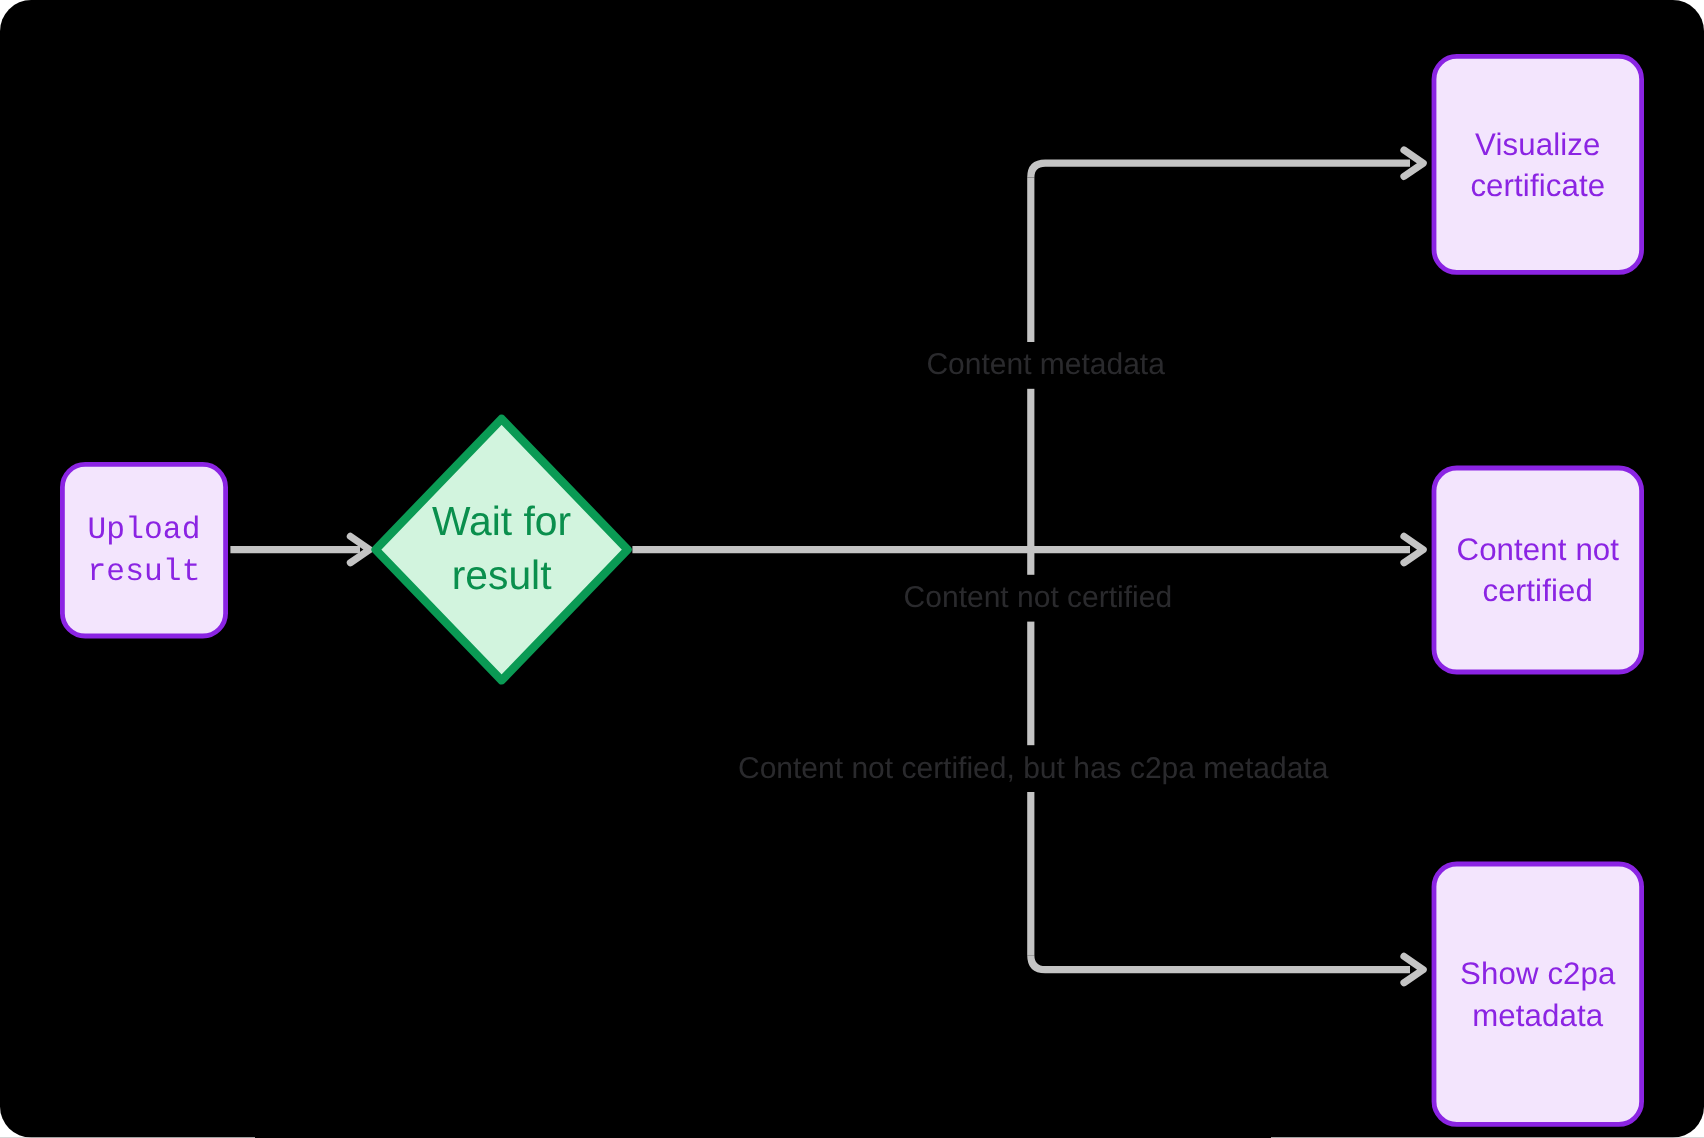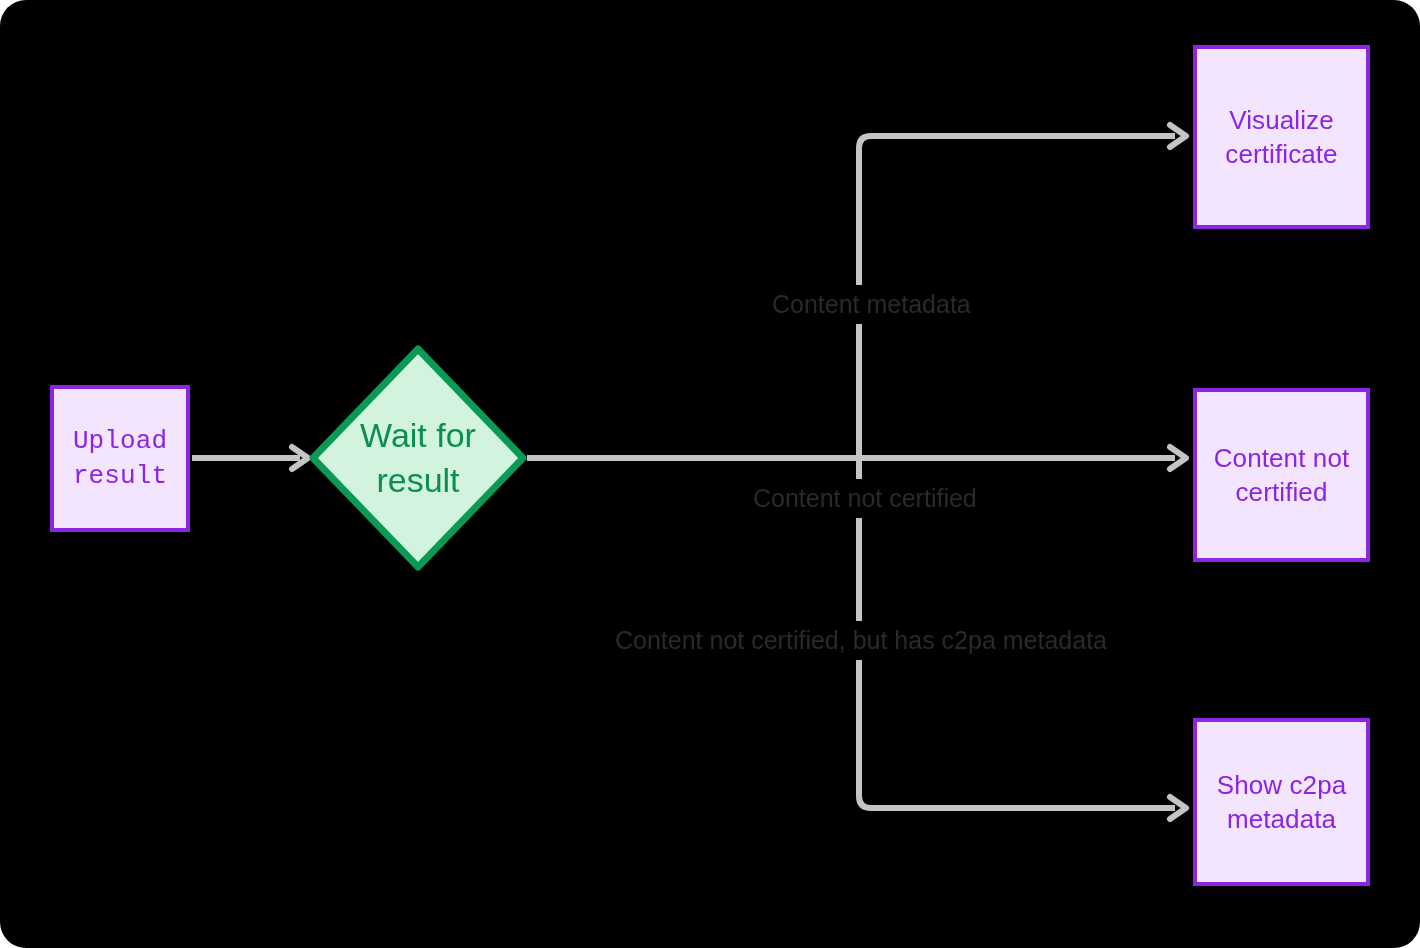--- a/index.html
+++ b/index.html
@@ -8,21 +8,21 @@
   #canvas{
     position:relative;width:1420px;height:948px;
     background:#000000;border-radius:26px;overflow:hidden;
   }
   #wires{position:absolute;left:0;top:0;width:1420px;height:948px;}
   .node{
     position:absolute;display:flex;align-items:center;justify-content:center;
     text-align:center;box-sizing:border-box;
   }
   .node-box{
-    background:#f3e5fd;border:4px solid #8b24e3;border-radius:0;
+    background:#f3e5fd;border:4px solid #8b24e3;border-radius:21px;
     color:#8b24e3;font-size:26px;line-height:1.32;letter-spacing:.1px;
   }
   .node-box .lbl{padding:0 10px;}
   .diamond-wrap{position:absolute;}
   .diamond-shape{position:absolute;left:0;top:0;}
   .diamond-label{
     position:absolute;left:0;top:0;width:100%;height:100%;
     display:flex;align-items:center;justify-content:center;
     color:#0a8f4d;font-size:34px;line-height:1.32;text-align:center;
     pointer-events:none;
@@ -75,21 +75,21 @@
   </div>
 
   <div class="node node-box" style="left:1193px;top:45px;width:177px;height:184px;">
     <div class="lbl"><span>Visualize</span><br><span>certificate</span></div>
   </div>
 
   <div class="node node-box" style="left:1193px;top:388px;width:177px;height:174px;">
     <div class="lbl"><span>Content not</span><br><span>certified</span></div>
   </div>
 
-  <div class="node node-box" style="left:1193px;top:718px;width:177px;height:168px;">
+  <div class="node node-box" style="left:1193px;top:718px;width:177px;height:221px;">
     <div class="lbl"><span>Show c2pa</span><br><span>metadata</span></div>
   </div>
 
   <div class="edge-label" style="left:763px;top:285px;">Content metadata</div>
 
   <div class="edge-label" style="left:744px;top:479px;">Content not certified</div>
 
   <div class="edge-label" style="left:606px;top:621px;">Content not certified, but has c2pa metadata</div>
 
 </div>

